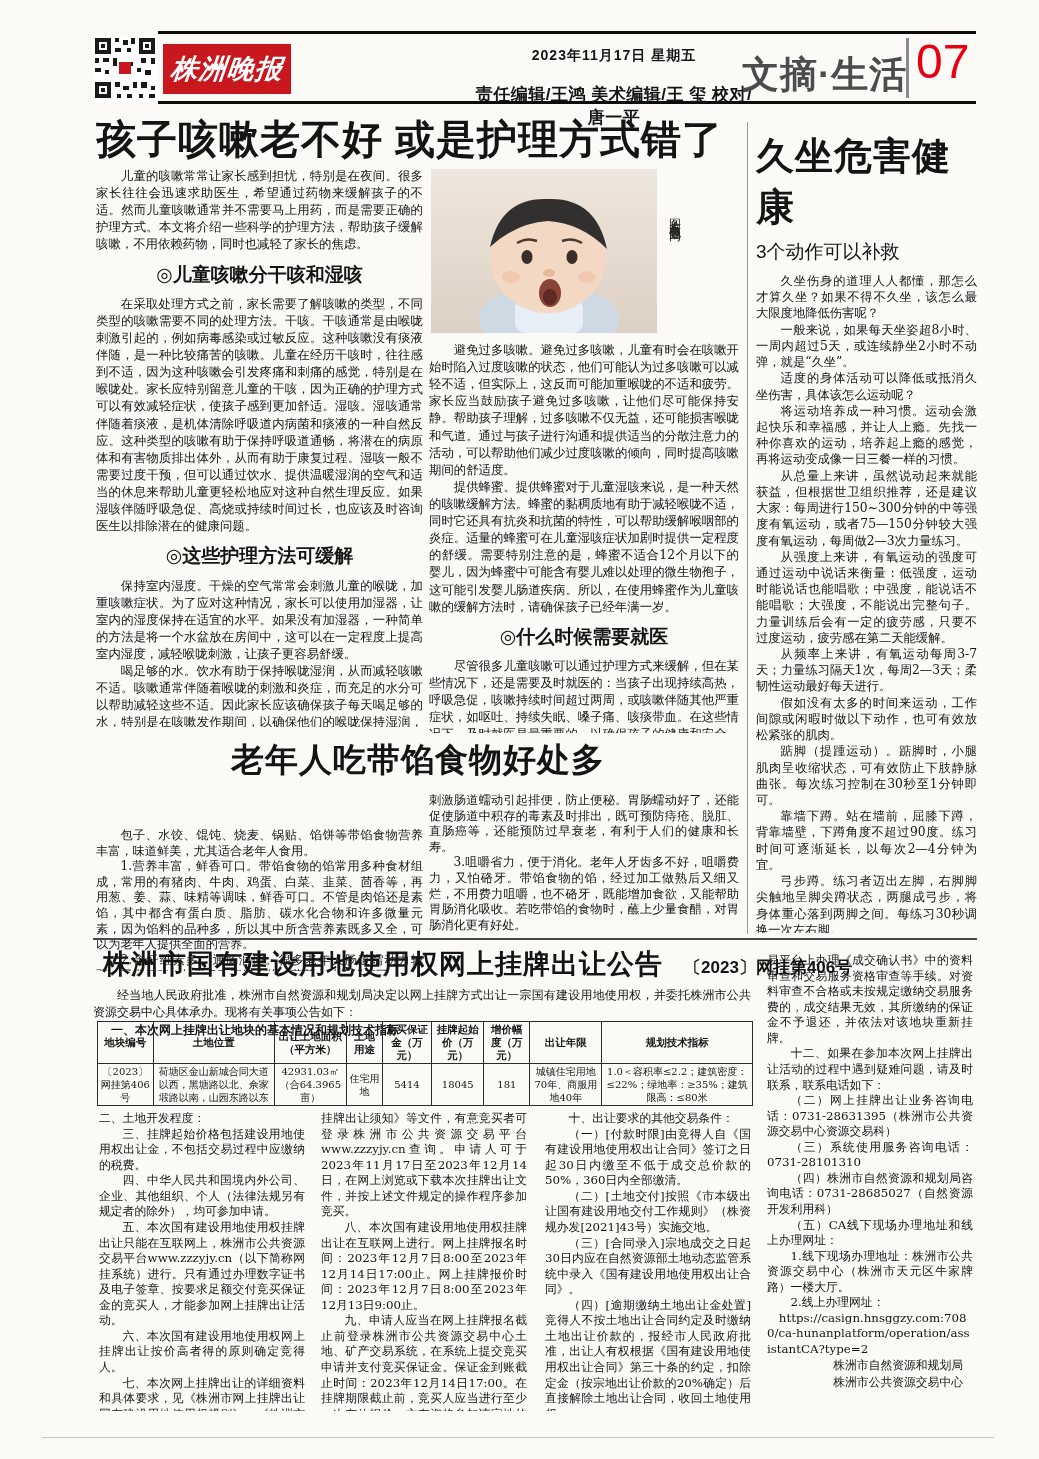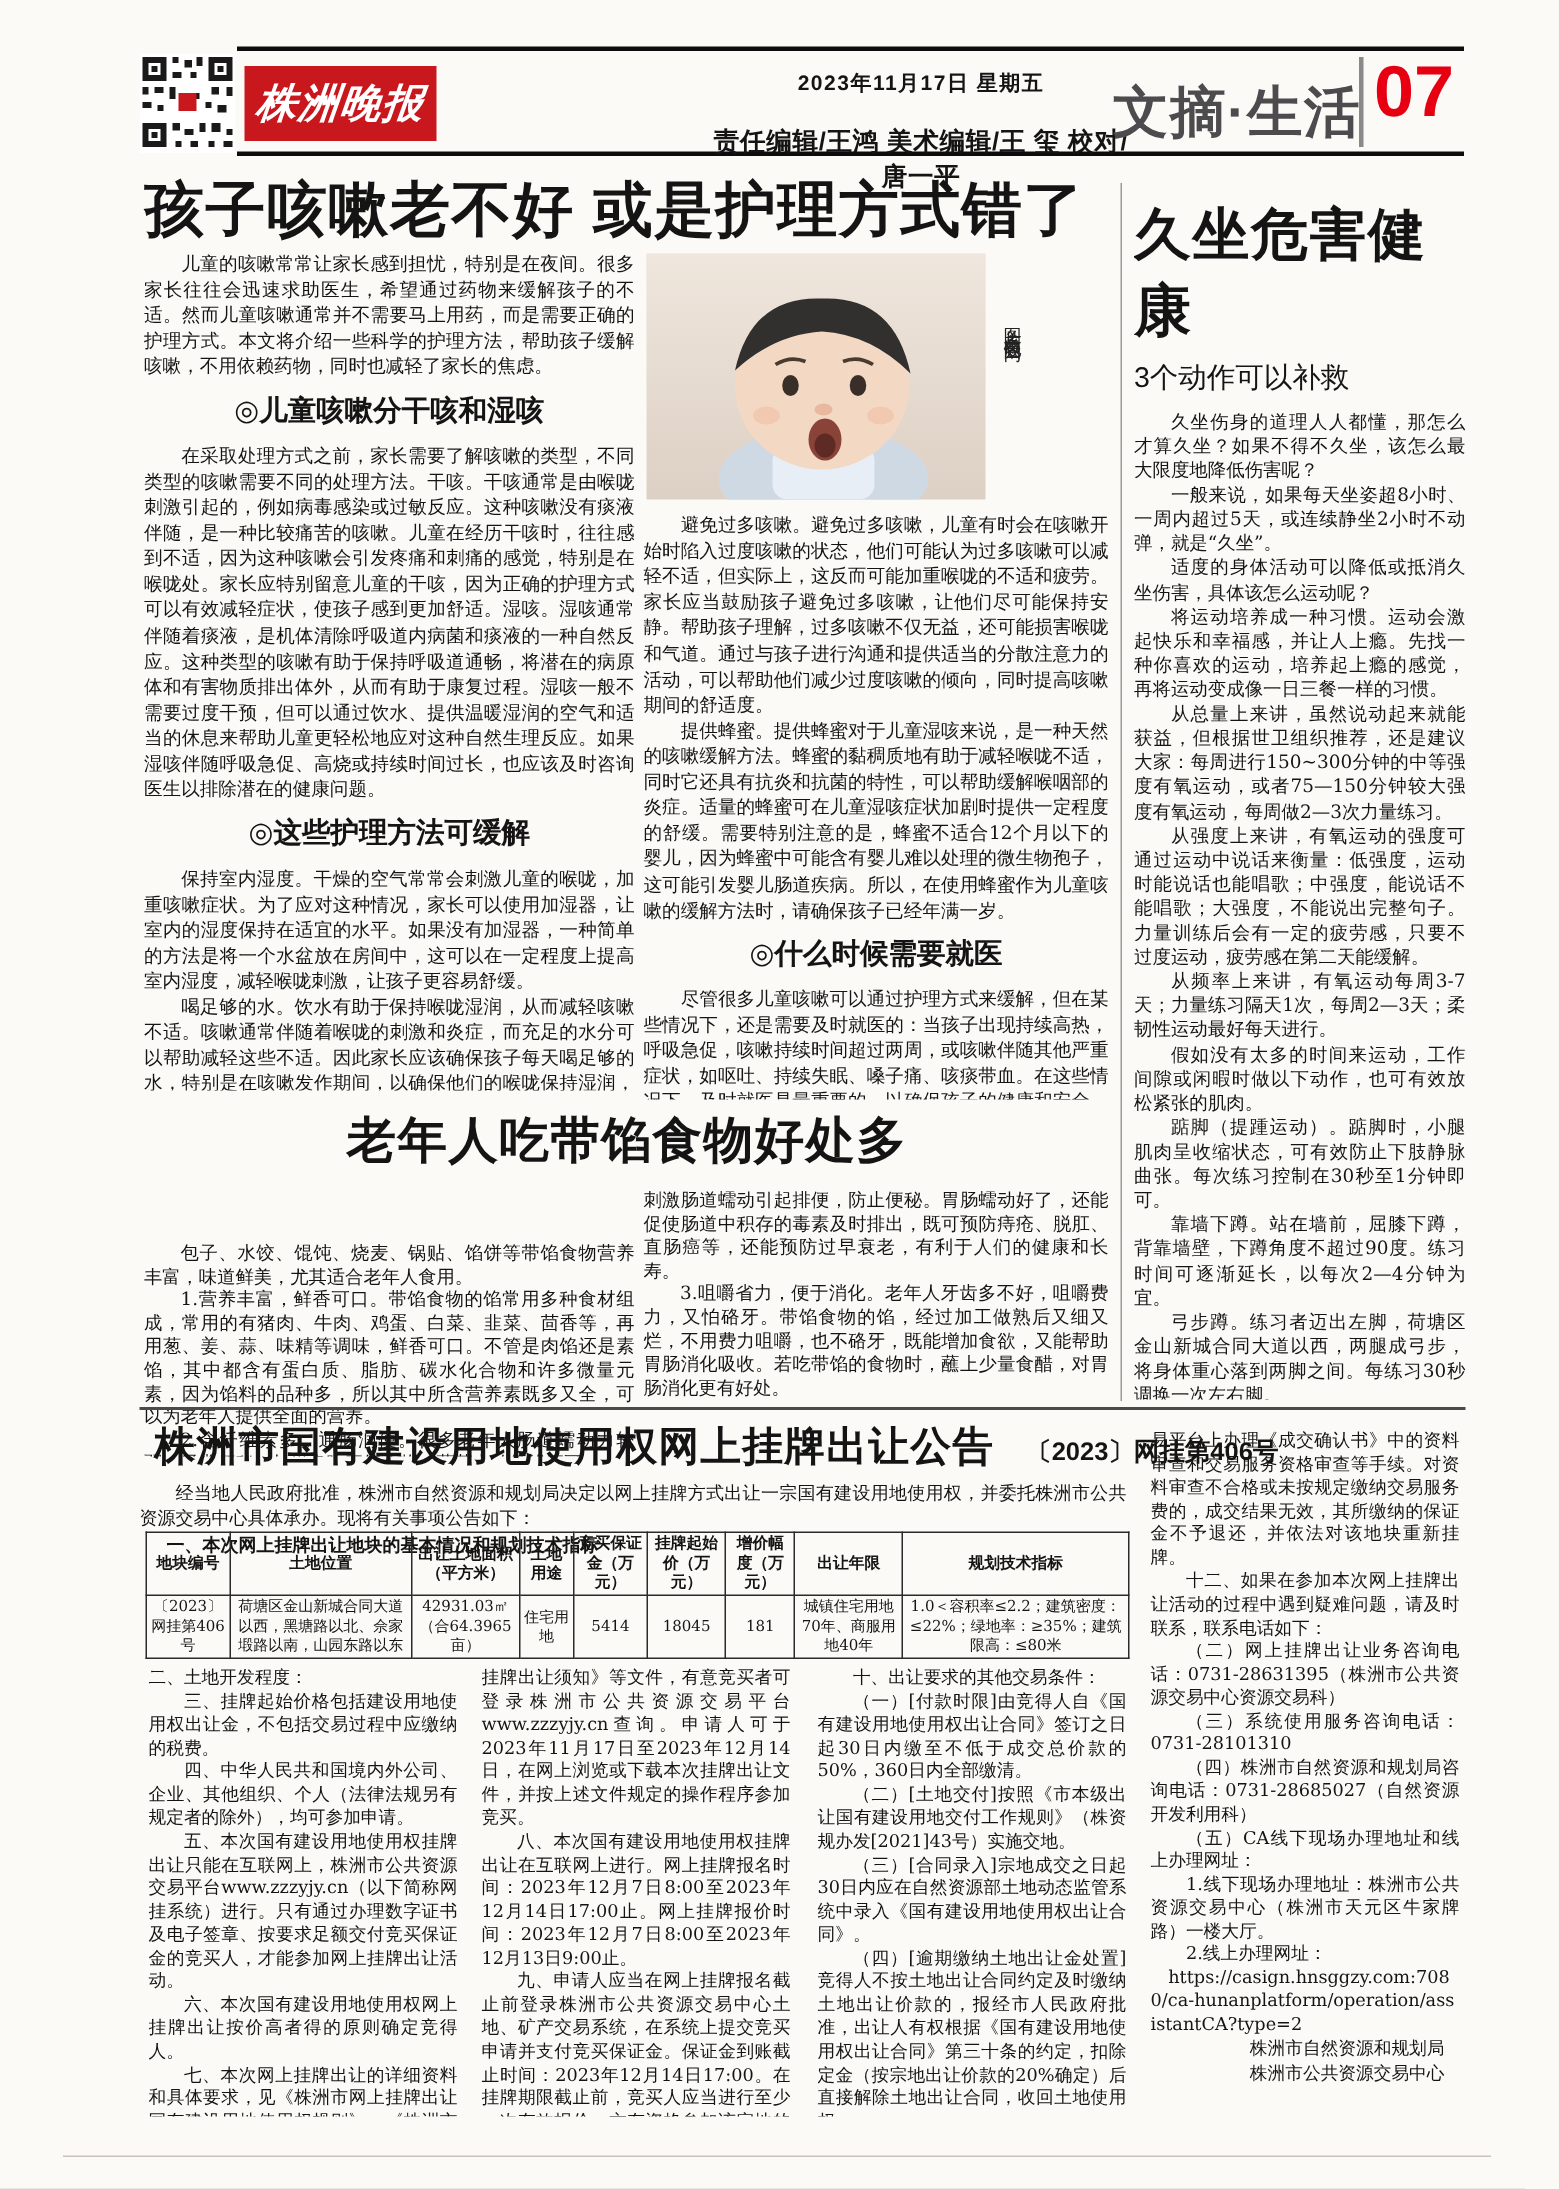--- a/index.html
+++ b/index.html
@@ -14,21 +14,21 @@
   .rule{position:absolute;left:158px;width:818px;height:3px;background:#0c0c0c;}
   .rule-top{top:31px;} .rule-bot{top:101px;}
   .dateblock{position:absolute;left:468px;top:47px;width:292px;text-align:center;
              font-family:"Liberation Sans","DejaVu Sans",sans-serif;}
   .dateblock .dl{font-size:14px;font-weight:bold;letter-spacing:1px;}
   .dateblock .el{font-size:17px;font-weight:bold;margin-top:18px;letter-spacing:.5px;}
   .section-title{position:absolute;left:742px;top:50px;font-family:"Liberation Sans","DejaVu Sans",sans-serif;
                  font-size:37px;font-weight:900;color:#4c4c4e;letter-spacing:1px;}
   .pn-div{position:absolute;left:906px;top:38px;width:3px;height:60px;background:#8a8a8a;}
   .page-number{position:absolute;left:916px;top:34px;font-family:"Liberation Sans","DejaVu Sans",sans-serif;
-               font-size:48px;font-weight:700;color:#e60012;}
+               font-size:48px;font-weight:400;color:#e60012;}
   
   .para{margin:0;text-indent:2em;text-align:justify;}
   .para.cont{text-indent:0;}
   .sub-head{font-family:"Liberation Sans","DejaVu Sans",sans-serif;font-weight:bold;
             text-align:center;font-size:19px;margin:9px 0 7px 0;text-indent:0;}
   .source{text-align:right;margin-top:2px;}
   
   .a1-title{position:absolute;left:96px;top:112px;width:644px;margin:0;
             font-family:"Liberation Sans","DejaVu Sans",sans-serif;font-size:40px;font-weight:900;
             letter-spacing:1px;white-space:nowrap;}
@@ -190,21 +190,21 @@
         <p class="para">久坐伤身的道理人人都懂，那怎么才算久坐？如果不得不久坐，该怎么最大限度地降低伤害呢？</p>
         <p class="para">一般来说，如果每天坐姿超8小时、一周内超过5天，或连续静坐2小时不动弹，就是“久坐”。</p>
         <p class="para">适度的身体活动可以降低或抵消久坐伤害，具体该怎么运动呢？</p>
         <p class="para">将运动培养成一种习惯。运动会激起快乐和幸福感，并让人上瘾。先找一种你喜欢的运动，培养起上瘾的感觉，再将运动变成像一日三餐一样的习惯。</p>
         <p class="para">从总量上来讲，虽然说动起来就能获益，但根据世卫组织推荐，还是建议大家：每周进行150~300分钟的中等强度有氧运动，或者75—150分钟较大强度有氧运动，每周做2—3次力量练习。</p>
         <p class="para">从强度上来讲，有氧运动的强度可通过运动中说话来衡量：低强度，运动时能说话也能唱歌；中强度，能说话不能唱歌；大强度，不能说出完整句子。力量训练后会有一定的疲劳感，只要不过度运动，疲劳感在第二天能缓解。</p>
         <p class="para">从频率上来讲，有氧运动每周3-7天；力量练习隔天1次，每周2—3天；柔韧性运动最好每天进行。</p>
         <p class="para">假如没有太多的时间来运动，工作间隙或闲暇时做以下动作，也可有效放松紧张的肌肉。</p>
         <p class="para">踮脚（提踵运动）。踮脚时，小腿肌肉呈收缩状态，可有效防止下肢静脉曲张。每次练习控制在30秒至1分钟即可。</p>
         <p class="para">靠墙下蹲。站在墙前，屈膝下蹲，背靠墙壁，下蹲角度不超过90度。练习时间可逐渐延长，以每次2—4分钟为宜。</p>
-        <p class="para">弓步蹲。练习者迈出左脚，荷塘区金山新城合同大道以西，两腿成弓步，将身体重心落到两脚之间。每练习30秒调换一次左右脚。</p>
+        <p class="para">弓步蹲。练习者迈出左脚，右脚脚尖触地呈脚尖蹲状态，两腿成弓步，将身体重心落到两脚之间。每练习30秒调换一次左右脚。</p>
         <p class="para">这3个动作都能很好地锻炼到久坐者容易疲劳的部位，如臀大肌、梨状肌、股四头肌。但任何下蹲动作都要含胸收腹、上身挺直、膝关节对准脚尖。要想抵消久坐伤害，整个训练不宜少于20分钟。</p>
       </div>
   </div>
 
   <h2 class="a2-title">老年人吃带馅食物好处多</h2>
   <div class="a2-col a2-col1">
       <p class="para">包子、水饺、馄饨、烧麦、锅贴、馅饼等带馅食物营养丰富，味道鲜美，尤其适合老年人食用。</p>
       <p class="para">1.营养丰富，鲜香可口。带馅食物的馅常用多种食材组成，常用的有猪肉、牛肉、鸡蛋、白菜、韭菜、茴香等，再用葱、姜、蒜、味精等调味，鲜香可口。不管是肉馅还是素馅，其中都含有蛋白质、脂肪、碳水化合物和许多微量元素，因为馅料的品种多，所以其中所含营养素既多又全，可以为老年人提供全面的营养。</p>
       <p class="para">2.含纤维素多，通肠润便。很多老年人肠道蠕动力较弱，经常便秘，如果多吃素馅食物，蔬菜中的纤维素可</p>
     </div>

